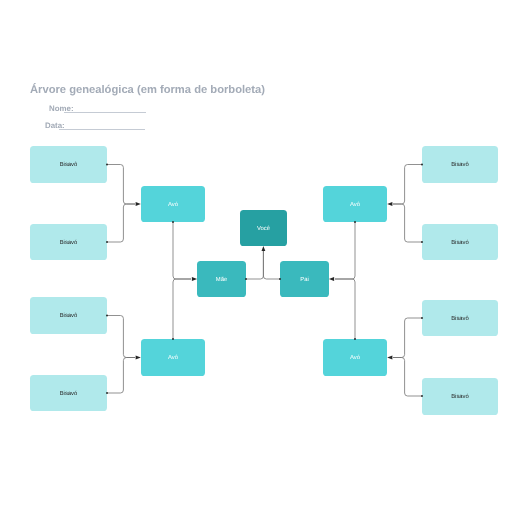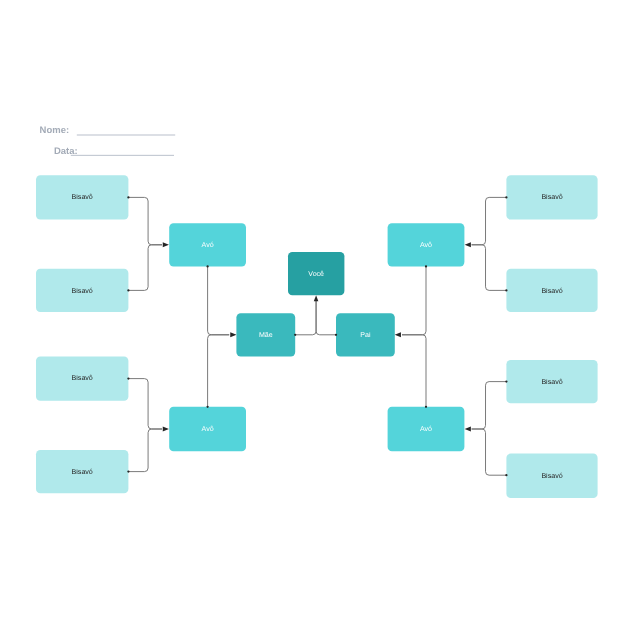--- a/index.html
+++ b/index.html
@@ -25,22 +25,23 @@
   .lvl-great_grandparent{background:#b0e9eb;color:#262626;}
   .lvl-grandparent      {background:#54d4da;color:#ffffff;}
   .lvl-parent           {background:#3ab9bd;color:#ffffff;}
   .lvl-self             {background:#26a0a2;color:#ffffff;}
 </style>
 </head>
 <body>
 
 <div id="page">
 
+  <div class="title">Árvore genealógica (em forma de borboleta)</div>
 
-  <div class="field-label" style="left:33px;top:104px">Nome:</div>
+  <div class="field-label" style="left:49px;top:104px">Nome:</div>
   <div class="field-rule" style="left:63.8px;top:112px;width:82px"></div>
 
   <div class="field-label" style="left:45px;top:121px">Data:</div>
   <div class="field-rule" style="left:59.1px;top:129px;width:85.5px"></div>
 
   <svg class="edges" viewBox="0 0 516 516">
     <g fill="none" stroke="#717171" stroke-width="0.78" stroke-linecap="butt">
       <path d="M 107 164.5 H 120.4 Q 123.4 164.5 123.4 167.5 V 201 Q 123.4 204 126.4 204 H 135"></path>
       <path d="M 107 242 H 120.4 Q 123.4 242 123.4 239 V 207 Q 123.4 204 126.4 204 H 135"></path>
       <path d="M 107 315.5 H 120.4 Q 123.4 315.5 123.4 318.5 V 354.5 Q 123.4 357.5 126.4 357.5 H 135"></path>

